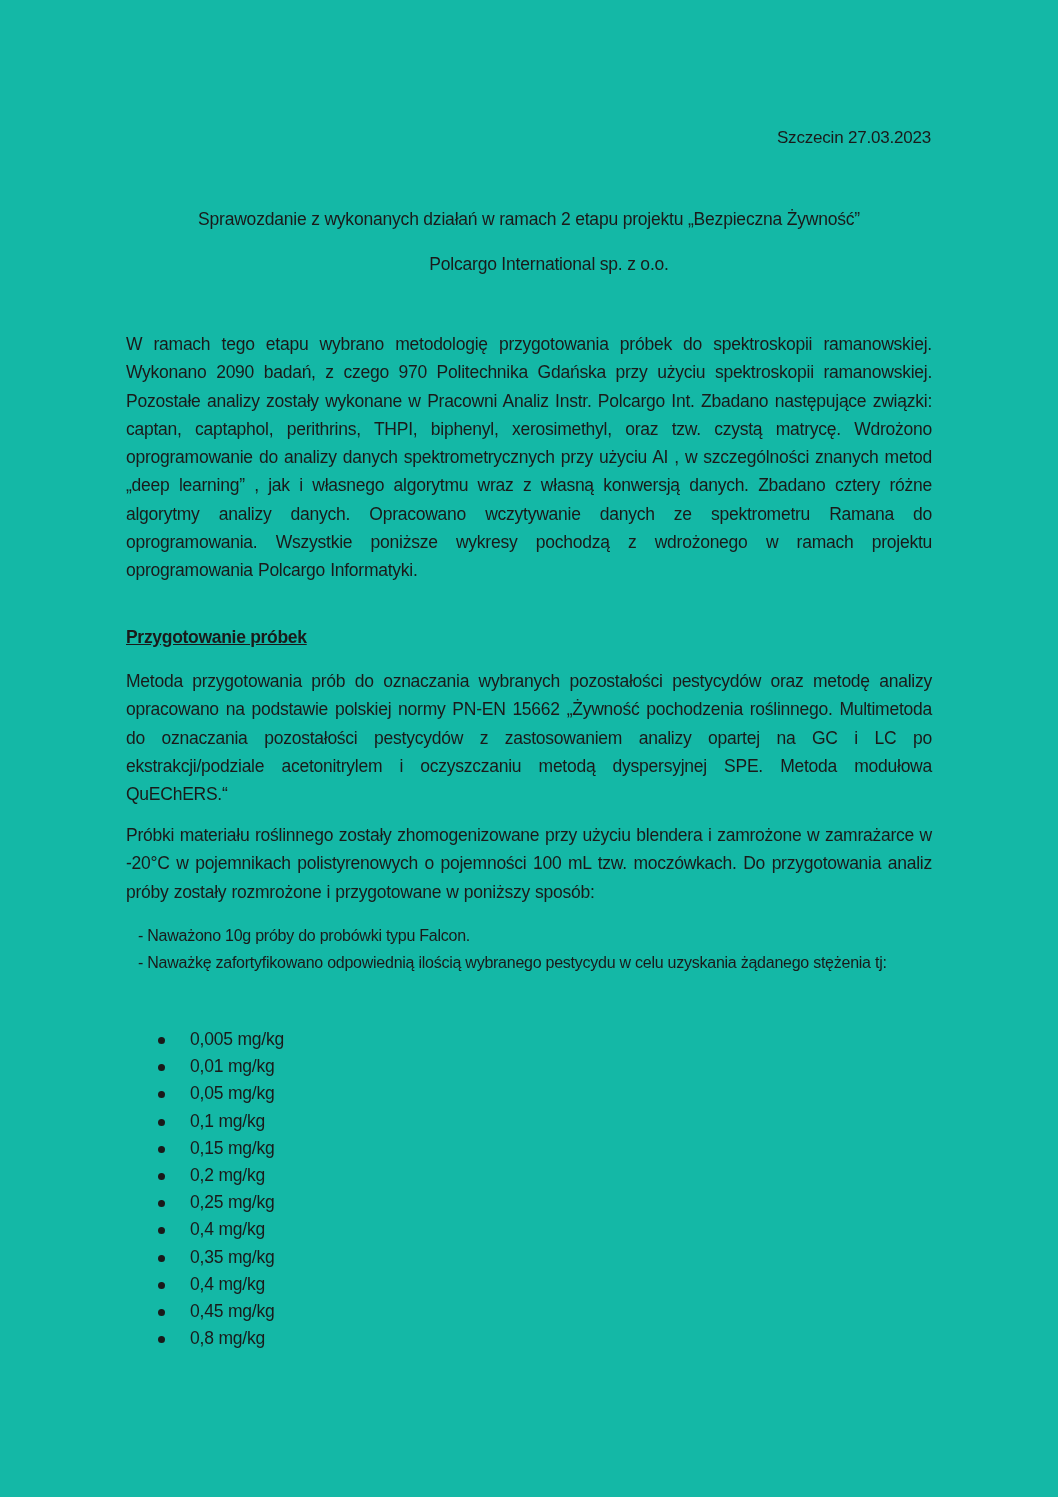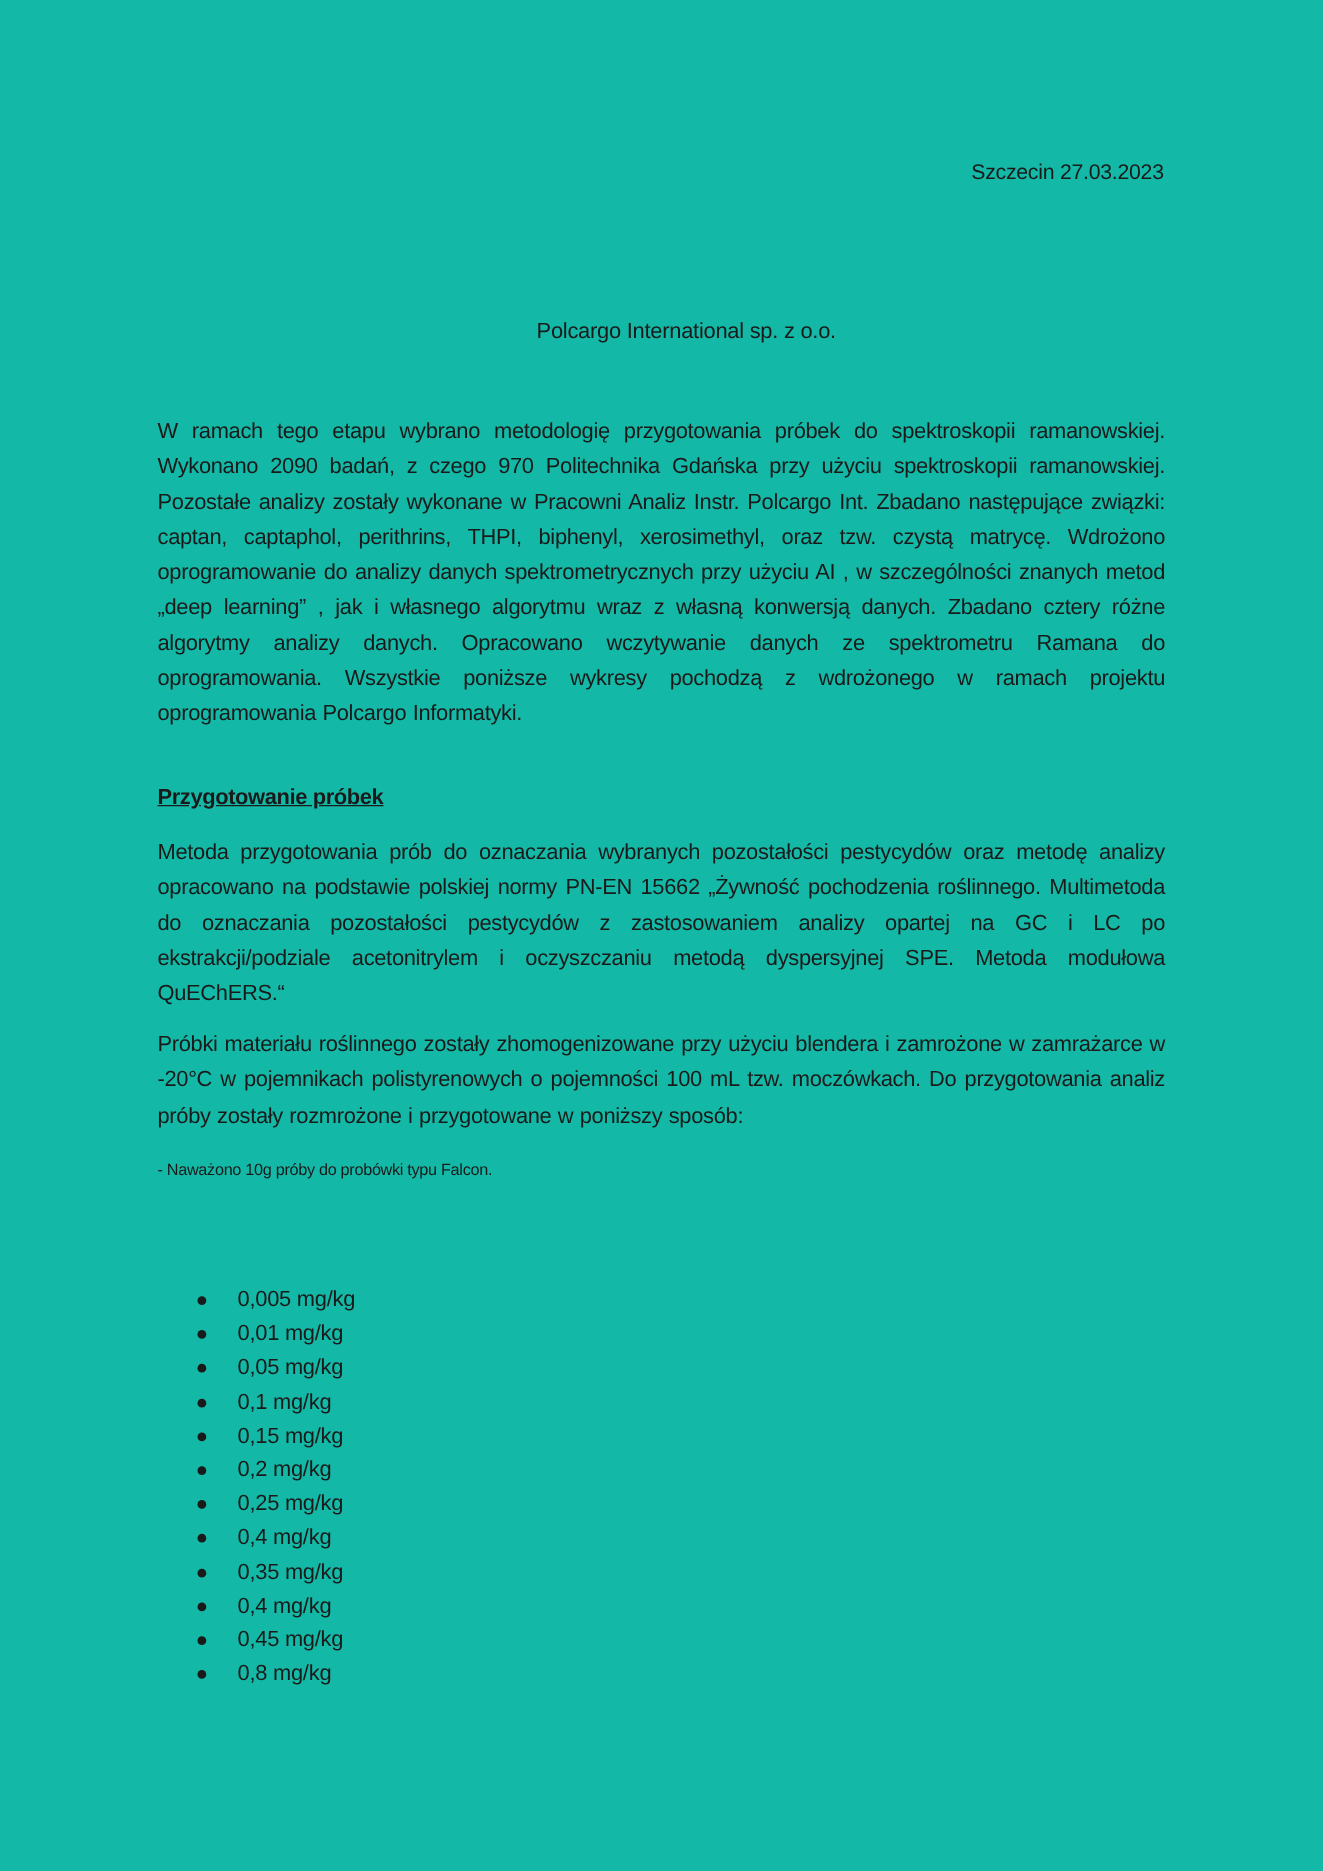--- a/index.html
+++ b/index.html
@@ -56,24 +56,24 @@
       top: 627px;
       font-size: 17.5px;
       font-weight: bold;
       letter-spacing: -0.3px;
       text-decoration: underline;
     }
     .p2 { top: 667px; }
     .p3 { top: 821px; }
     .steps {
       position: absolute;
-      left: 126px;
+      left: 138px;
       top: 922px;
       width: 800px;
-      font-size: 13px;
+      font-size: 16px;
       line-height: 27px;
       letter-spacing: -0.25px;
     }
     .steps div { margin: 0; }
     .conc-list {
       position: absolute;
       left: 126px;
       top: 1026px;
       list-style: none;
       margin: 0;
@@ -97,32 +97,34 @@
       background: #1a1a1a;
     }
   </style>
 </head>
 <body>
 
 <div class="page">
 
   <div class="date">Szczecin 27.03.2023</div>
 
+  <div class="title t1">Sprawozdanie z wykonanych działań w ramach 2 etapu  projektu „Bezpieczna Żywność”</div>
   <div class="title t2">Polcargo International sp. z o.o.</div>
 
   <p class="body-text p1" style="margin:0;">W ramach tego etapu wybrano metodologię przygotowania próbek do spektroskopii ramanowskiej. Wykonano 2090 badań, z czego 970  Politechnika Gdańska przy użyciu spektroskopii ramanowskiej. Pozostałe analizy zostały wykonane w Pracowni Analiz Instr. Polcargo Int. Zbadano następujące związki: captan, captaphol, perithrins, THPI, biphenyl, xerosimethyl, oraz tzw. czystą matrycę. Wdrożono oprogramowanie do analizy danych spektrometrycznych przy użyciu AI , w szczególności znanych metod „deep learning” , jak i własnego algorytmu  wraz z własną konwersją danych. Zbadano cztery różne algorytmy analizy danych. Opracowano wczytywanie danych ze spektrometru Ramana do oprogramowania. Wszystkie poniższe wykresy pochodzą z wdrożonego w ramach projektu oprogramowania Polcargo Informatyki.</p>
 
   <div class="heading">Przygotowanie próbek</div>
 
   <p class="body-text p2" style="margin:0;">Metoda przygotowania prób do oznaczania wybranych pozostałości pestycydów oraz metodę analizy opracowano na podstawie polskiej normy PN-EN 15662 „Żywność pochodzenia roślinnego. Multimetoda do oznaczania pozostałości pestycydów z zastosowaniem analizy opartej na GC i LC po ekstrakcji/podziale acetonitrylem i oczyszczaniu metodą dyspersyjnej SPE. Metoda modułowa QuEChERS.“</p>
 
   <p class="body-text p3" style="margin:0;">Próbki materiału roślinnego zostały zhomogenizowane przy użyciu blendera i zamrożone w zamrażarce w -20°C w pojemnikach polistyrenowych o pojemności 100 mL tzw. moczówkach. Do przygotowania analiz próby zostały rozmrożone i przygotowane w poniższy sposób:</p>
 
   <div class="steps">
     <div>- Naważono 10g próby do probówki typu Falcon.</div>
+    <div>- Naważkę zafortyfikowano odpowiednią ilością wybranego pestycydu w celu uzyskania żądanego stężenia tj:</div>
   </div>
 
   <ul class="conc-list">
     <li><span class="bullet"></span><span>0,005 mg/kg</span></li>
     <li><span class="bullet"></span><span>0,01 mg/kg</span></li>
     <li><span class="bullet"></span><span>0,05 mg/kg</span></li>
     <li><span class="bullet"></span><span>0,1 mg/kg</span></li>
     <li><span class="bullet"></span><span>0,15 mg/kg</span></li>
     <li><span class="bullet"></span><span>0,2 mg/kg</span></li>
     <li><span class="bullet"></span><span>0,25 mg/kg</span></li>

